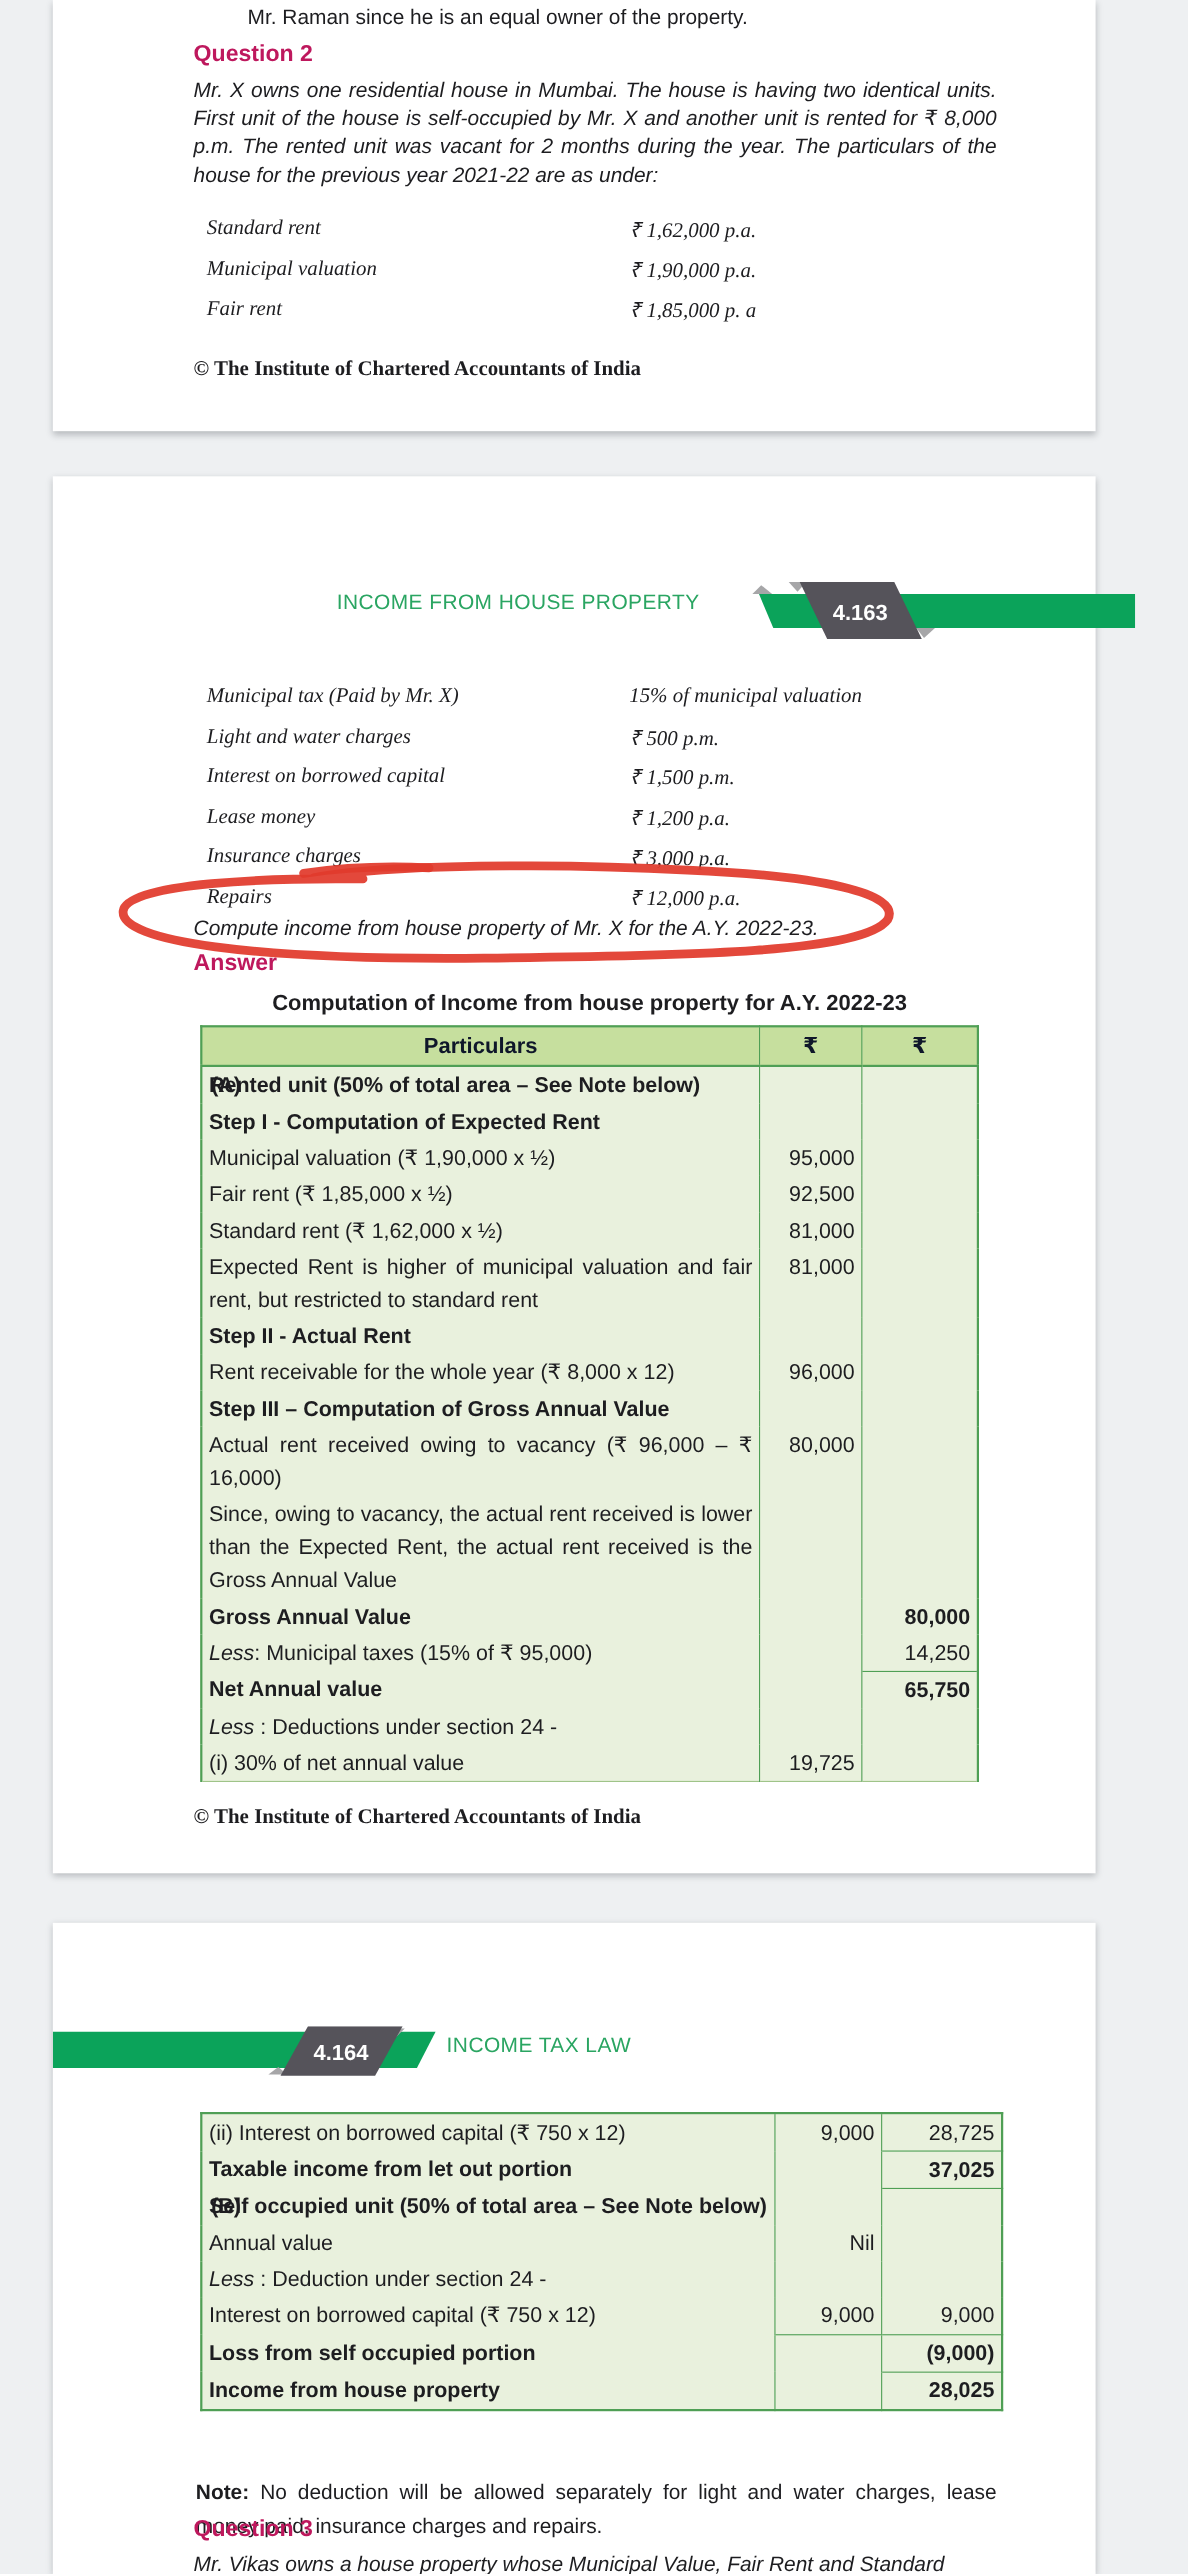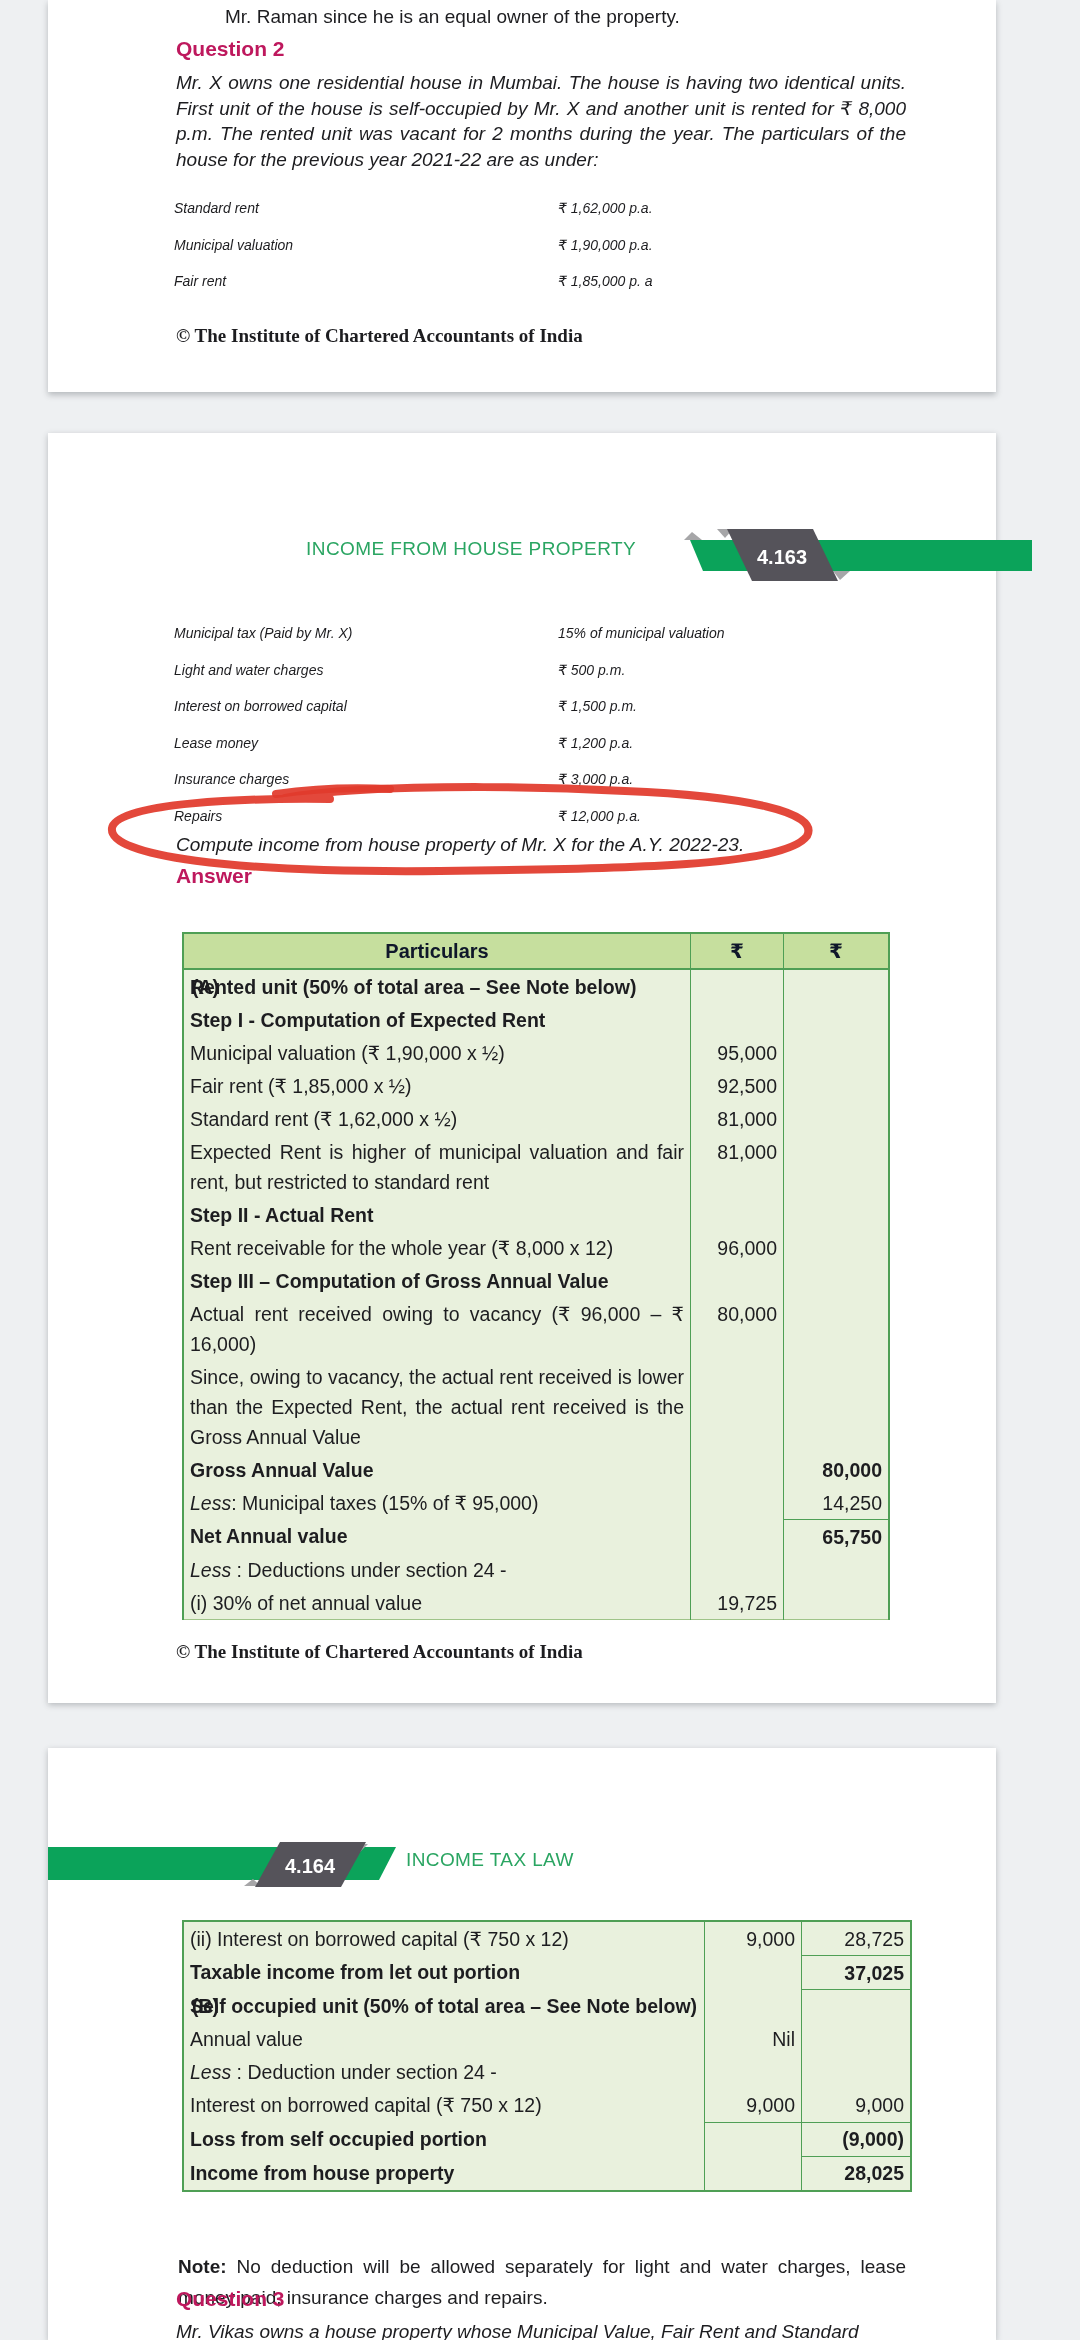--- a/index.html
+++ b/index.html
@@ -16,21 +16,21 @@
   }
   #page1{top:0;height:392px;box-shadow:0 3px 6px rgba(40,45,55,.28);}
   #page2{top:433px;height:1270px;}
   #page3{top:1748px;height:592px;}
 
   
   .cont-line{position:absolute;left:177px;top:4px;font-size:19px;line-height:26px;}
   .qhead{position:absolute;left:128px;margin:0;color:#be185d;font-size:21px;font-weight:700;line-height:26px;}
   .qpara{position:absolute;left:128px;width:730px;margin:0;font-style:italic;
          font-size:19px;line-height:25.5px;text-align:justify;}
-  .plist{position:absolute;left:126px;width:730px;font-style:italic;font-size:14px;}
+  .plist{position:absolute;left:140px;width:730px;font-style:italic;font-size:19px;font-family:Liberation Serif, serif;}
   .prow{display:flex;height:36.5px;align-items:center;}
   .plabel{width:384px;flex:0 0 384px;}
   .pvalue{flex:1;}
   .copyright{position:absolute;left:128px;font-family:"Liberation Serif","DejaVu Serif",serif;
              font-weight:700;font-size:19px;}
 
   
   .ribbon{position:absolute;}
   .run-head{position:absolute;color:#2aa562;font-size:19px;letter-spacing:.4px;line-height:23px;white-space:nowrap;}
   #hdr2{right:360px;top:104px;}
@@ -139,20 +139,21 @@
           <span class="pvalue">₹ 3,000 p.a.</span>
         </div>
         <div class="prow">
           <span class="plabel">Repairs</span>
           <span class="pvalue">₹ 12,000 p.a.</span>
         </div>
       </div>
 
     <p class="compute-line">Compute income from house property of Mr. X for the A.Y. 2022-23.</p>
     <h3 class="qhead" id="answer-head">Answer</h3>
+    <div class="tbl-title">Computation of Income from house property for A.Y. 2022-23</div>
 
     <table class="comp" id="table2">
       <thead>
         <tr>
           <th class="c1">Particulars</th>
           <th class="c2">₹</th>
           <th class="c3">₹</th>
         </tr>
       </thead>
       <tbody id="tbody2">

